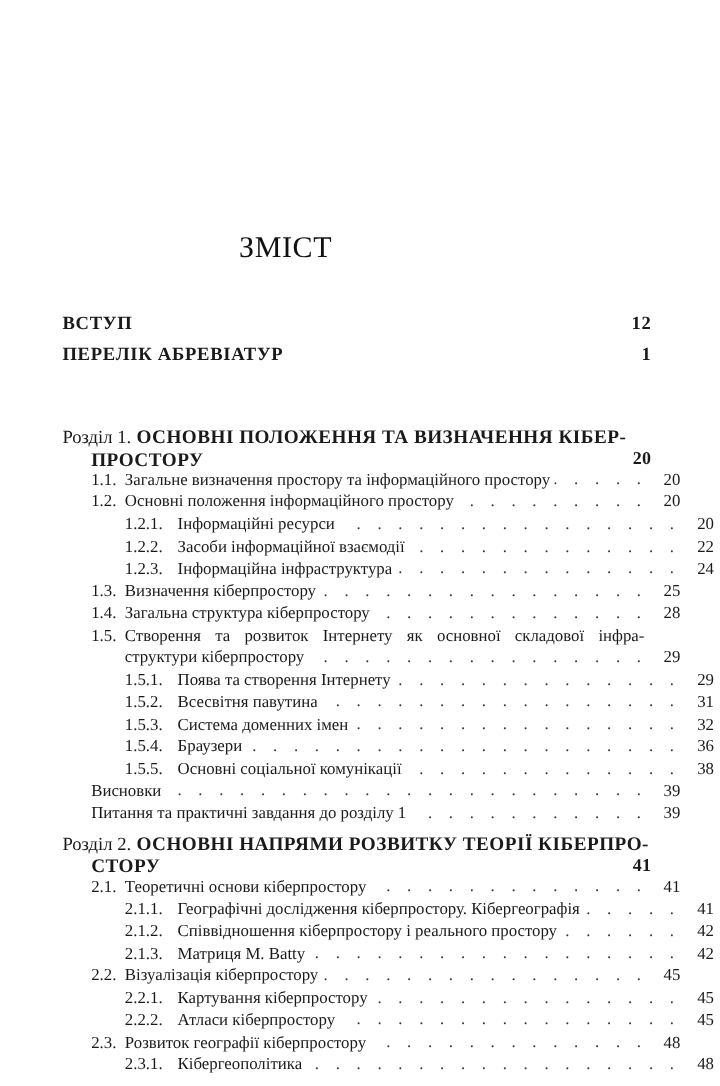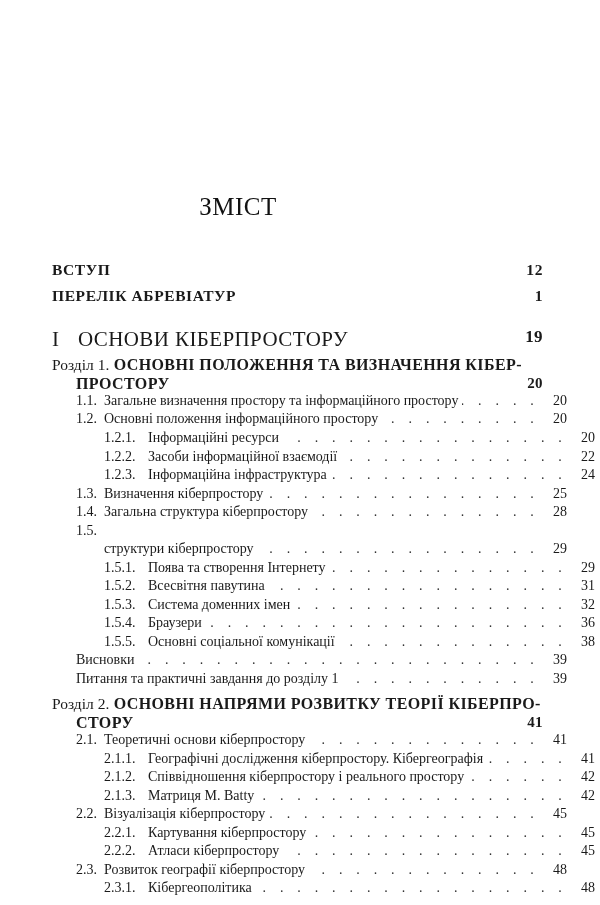--- a/index.html
+++ b/index.html
@@ -62,26 +62,20 @@
 
   <div class="row front" style="top:261px;">
     <span>ВСТУП</span>
     <span>12</span>
   </div>
   <div class="row front" style="top:287px;">
     <span>ПЕРЕЛІК АБРЕВІАТУР</span>
     <span>1</span>
   </div>
 
-  <div class="row part" style="top:327px;">
-    <span>
-      <span class="num">I</span><span>ОСНОВИ КІБЕРПРОСТОРУ</span>
-    </span>
-    <span class="pg">19</span>
-  </div>
 
   <div class="row chapter" style="top:355px;">
     <div>
       <span class="lbl">Розділ 1.</span>
       <span>ОСНОВНІ ПОЛОЖЕННЯ ТА ВИЗНАЧЕННЯ КІБЕР-</span>
     </div>
     <div class="l2">
       <span>ПРОСТОРУ</span>
       <span class="pg">20</span>
     </div>
@@ -126,20 +120,21 @@
   <div class="row entry lvl1" style="top:503px;">
     <span class="n">1.4.</span>
     <span class="t">Загальна структура кіберпростору</span>
     <span class="dots">. . . . . . . . . . . . . . . . . . . . . . . . . . . . . . . . . . . . . . . . . . . . . . . .</span>
     <span class="p">28</span>
   </div>
 
   <div class="row multi lvl1" style="top:521.5px;">
     <div class="first">
       <span class="n">1.5.</span>
+      <span class="t">Створення та розвиток Інтернету як основної складової інфра-</span>
     </div>
     <div class="second entry">
       <span class="t">структури кіберпростору</span>
       <span class="dots">. . . . . . . . . . . . . . . . . . . . . . . . . . . . . . . . . . . . . . . . . . . . . . . .</span>
       <span class="p">29</span>
     </div>
   </div>
 
   <div class="row entry lvl2" style="top:558.5px;">
     <span class="n">1.5.1.</span>

